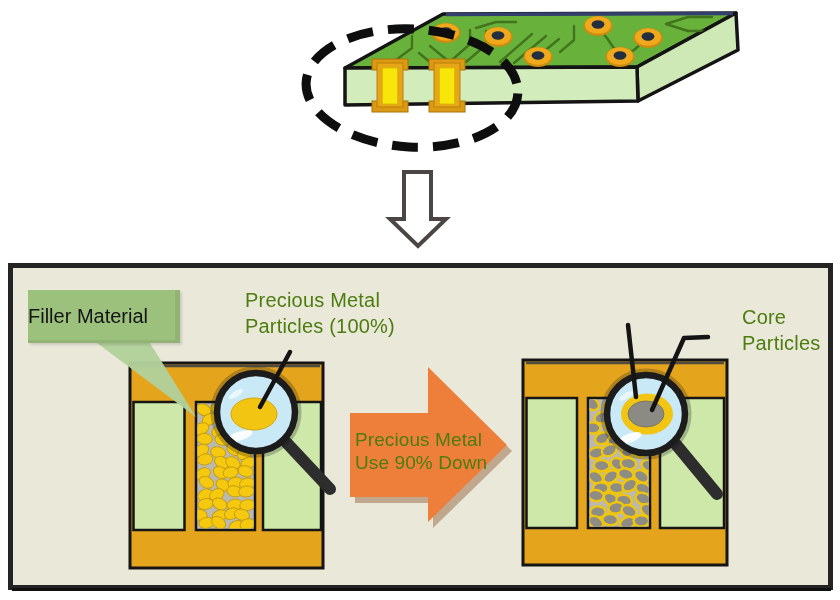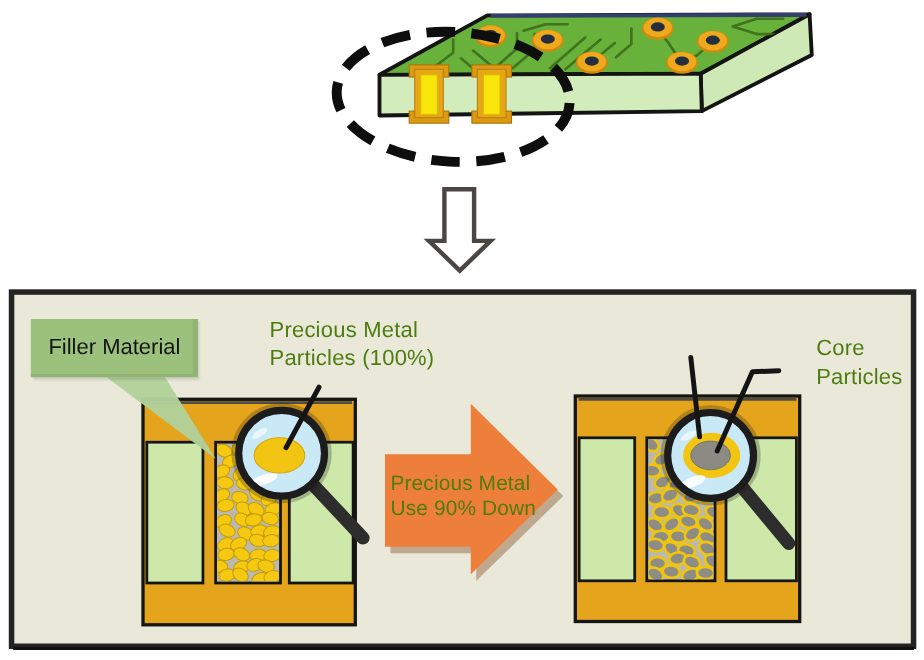--- a/index.html
+++ b/index.html
@@ -7,21 +7,21 @@
     position:relative;width:840px;height:600px;overflow:hidden;background:#ffffff;
     font-family:"Liberation Sans",sans-serif;
   }
   svg.canvas{position:absolute;left:0;top:0;z-index:1;display:block;}
   .label{
     position:absolute;z-index:2;color:#4d7c0f;font-size:20px;line-height:26px;
     white-space:pre-line;letter-spacing:.2px;
   }
   .filler-box{
     position:absolute;z-index:2;left:28px;top:290px;width:152px;height:53px;
-    background:#9cc17d;display:flex;align-items:center;justify-content:center;
+    background:#9cc17d;display:flex;align-items:center;
     color:#141414;font-size:20px;
     box-shadow:inset -5px -3px 0 rgba(0,0,0,.07), 2px 2px 2px rgba(0,0,0,.12);
   }
   .arrow-label{font-size:19px;line-height:23px;letter-spacing:.1px;}
 </style>
 </head>
 <body>
 
 <div class="page">
 

